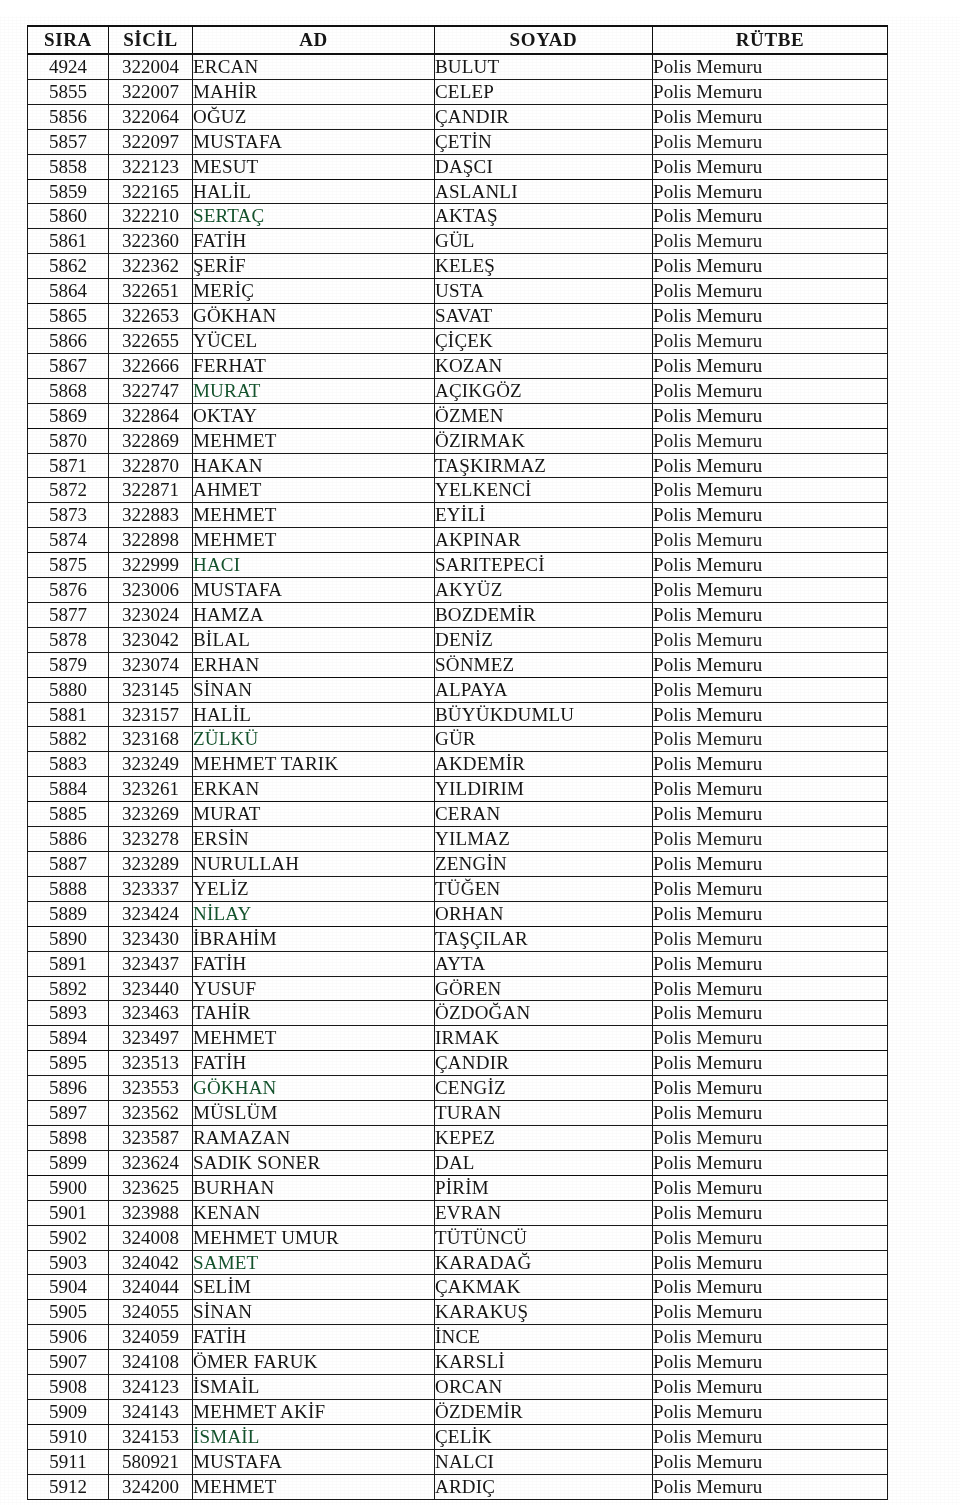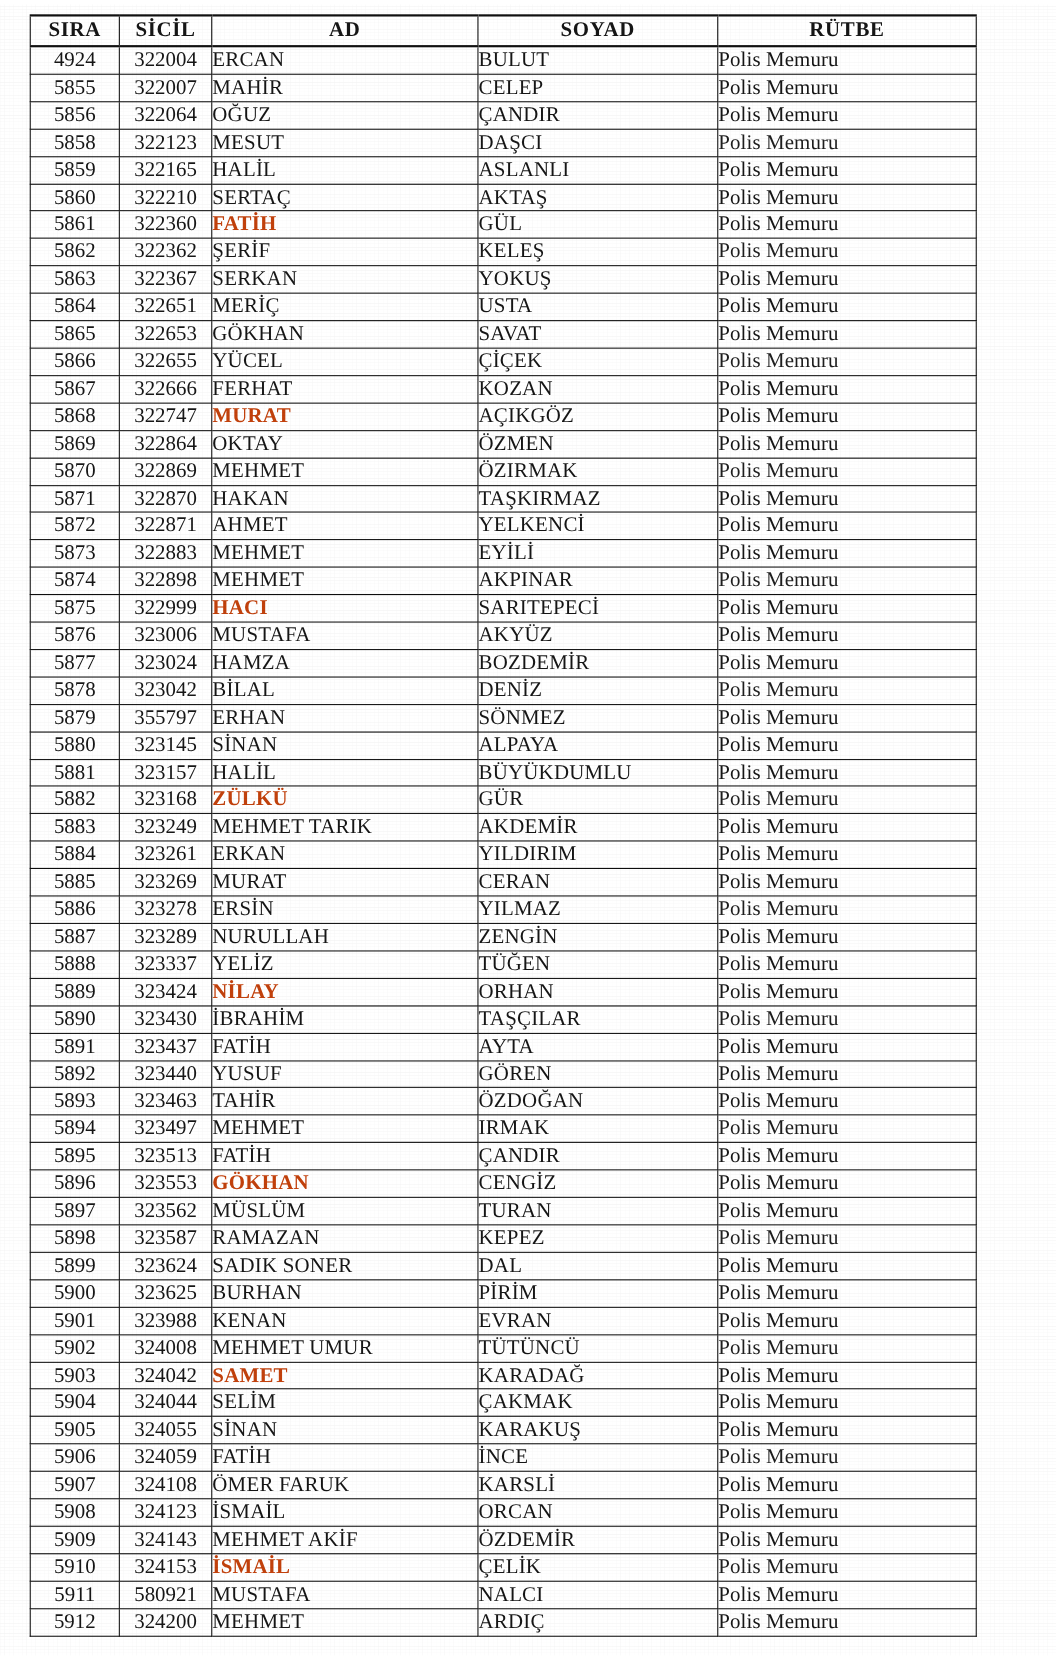--- a/index.html
+++ b/index.html
@@ -12,21 +12,21 @@
     width: 960px;
     height: 1505px;
     font-family: "Liberation Serif", "DejaVu Serif", serif;
     color: #161616;
     overflow: hidden;
     position: relative;
   }
   #sheet {
     position: absolute;
     left: 0;
-    top: 4px;
+    top: 16px;
     width: 960px;
     height: 1220px;
   }
   table.roster {
     position: absolute;
     left: 27px;
     top: 9px;
     width: 860px;
     border-collapse: collapse;
     table-layout: fixed;
@@ -76,21 +76,21 @@
   td.cell-rutbe {
     text-align: left;
     padding-left: 6px;
     font-size: 18px;
     letter-spacing: 0.1px;
   }
 
   
   table.roster tbody tr:nth-child(3n) td { border-top-color: #2a2a2a; }
   table.roster tbody tr:nth-child(5n) td { border-bottom-color: #0d0d0d; }
-  table.roster tbody tr:nth-child(7n) td.cell-ad { color: #c2410c; font-weight: bold; }
+  table.roster tbody tr:nth-child(7n) td.cell-ad { color: #14532d; }
   table.roster tbody tr:nth-child(4n) td.cell-rutbe { color: #1e1e1e; }
 
   #grain {
     position: absolute;
     left: 0; top: 0;
     width: 960px; height: 1505px;
     pointer-events: none;
     opacity: 0.045;
     background-image:
       repeating-linear-gradient(0deg, rgba(0,0,0,0.7) 0px, rgba(0,0,0,0) 1px, rgba(0,0,0,0) 3px),
@@ -134,20 +134,27 @@
           <td class="cell-rutbe">Polis Memuru</td>
         </tr>
         <tr>
           <td class="cell-sira">5856</td>
           <td class="cell-sicil">322064</td>
           <td class="cell-ad">OĞUZ</td>
           <td class="cell-soyad">ÇANDIR</td>
           <td class="cell-rutbe">Polis Memuru</td>
         </tr>
         <tr>
+          <td class="cell-sira">5857</td>
+          <td class="cell-sicil">322097</td>
+          <td class="cell-ad">MUSTAFA</td>
+          <td class="cell-soyad">ÇETİN</td>
+          <td class="cell-rutbe">Polis Memuru</td>
+        </tr>
+        <tr>
           <td class="cell-sira">5858</td>
           <td class="cell-sicil">322123</td>
           <td class="cell-ad">MESUT</td>
           <td class="cell-soyad">DAŞCI</td>
           <td class="cell-rutbe">Polis Memuru</td>
         </tr>
         <tr>
           <td class="cell-sira">5859</td>
           <td class="cell-sicil">322165</td>
           <td class="cell-ad">HALİL</td>
@@ -169,27 +176,20 @@
           <td class="cell-rutbe">Polis Memuru</td>
         </tr>
         <tr>
           <td class="cell-sira">5862</td>
           <td class="cell-sicil">322362</td>
           <td class="cell-ad">ŞERİF</td>
           <td class="cell-soyad">KELEŞ</td>
           <td class="cell-rutbe">Polis Memuru</td>
         </tr>
         <tr>
-          <td class="cell-sira">5863</td>
-          <td class="cell-sicil">322367</td>
-          <td class="cell-ad">SERKAN</td>
-          <td class="cell-soyad">YOKUŞ</td>
-          <td class="cell-rutbe">Polis Memuru</td>
-        </tr>
-        <tr>
           <td class="cell-sira">5864</td>
           <td class="cell-sicil">322651</td>
           <td class="cell-ad">MERİÇ</td>
           <td class="cell-soyad">USTA</td>
           <td class="cell-rutbe">Polis Memuru</td>
         </tr>
         <tr>
           <td class="cell-sira">5865</td>
           <td class="cell-sicil">322653</td>
           <td class="cell-ad">GÖKHAN</td>
@@ -282,21 +282,21 @@
         </tr>
         <tr>
           <td class="cell-sira">5878</td>
           <td class="cell-sicil">323042</td>
           <td class="cell-ad">BİLAL</td>
           <td class="cell-soyad">DENİZ</td>
           <td class="cell-rutbe">Polis Memuru</td>
         </tr>
         <tr>
           <td class="cell-sira">5879</td>
-          <td class="cell-sicil">355797</td>
+          <td class="cell-sicil">323074</td>
           <td class="cell-ad">ERHAN</td>
           <td class="cell-soyad">SÖNMEZ</td>
           <td class="cell-rutbe">Polis Memuru</td>
         </tr>
         <tr>
           <td class="cell-sira">5880</td>
           <td class="cell-sicil">323145</td>
           <td class="cell-ad">SİNAN</td>
           <td class="cell-soyad">ALPAYA</td>
           <td class="cell-rutbe">Polis Memuru</td>

